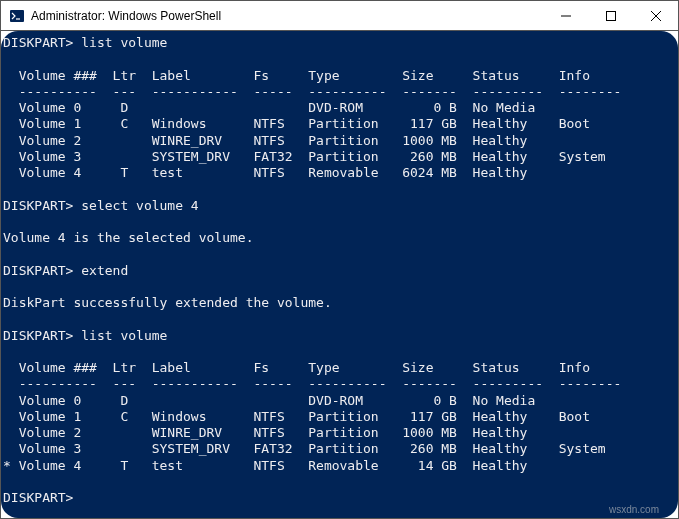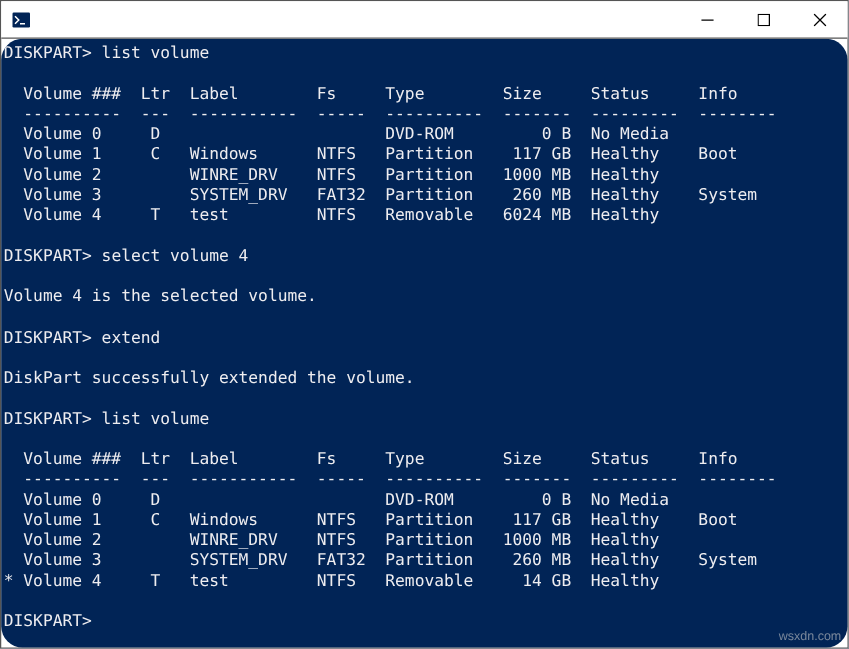--- a/index.html
+++ b/index.html
@@ -72,40 +72,41 @@
       font-size: 13px;
       line-height: 1.25;
       padding: 4px 2px;
       overflow: hidden;
       white-space: pre;
       font-family: Consolas, 'Lucida Console', monospace;
       border-radius: 17px;
     }
     .watermark {
       position: absolute;
-      right: 6px;
+      right: 20px;
       bottom: 4px;
       font-family: 'Segoe UI', sans-serif;
       font-size: 10px;
       color: rgba(200,200,200,0.6);
       pointer-events: none;
     }
   </style>
 </head>
 <body>
 
 <div class="window">
   <div class="titlebar">
     <span class="titlebar-icon">
       <svg width="16" height="16" viewBox="0 0 16 16">
         <rect x="1" y="2" width="14" height="12" rx="1" fill="#012456"></rect>
         <path d="M3 5 L6 8 L3 11" stroke="#fff" stroke-width="1.2" fill="none"></path>
         <path d="M7 11 L11 11" stroke="#fff" stroke-width="1.2"></path>
       </svg>
     </span>
+    <span class="titlebar-title">Administrator: Windows PowerShell</span>
     <div class="window-controls">
       <div class="window-control">
         <svg width="10" height="10">
             <path d="M0 5 H10"></path>
           </svg>
       </div>
       <div class="window-control">
         <svg width="10" height="10">
             <rect x="0.5" y="0.5" width="9" height="9"></rect>
           </svg>

